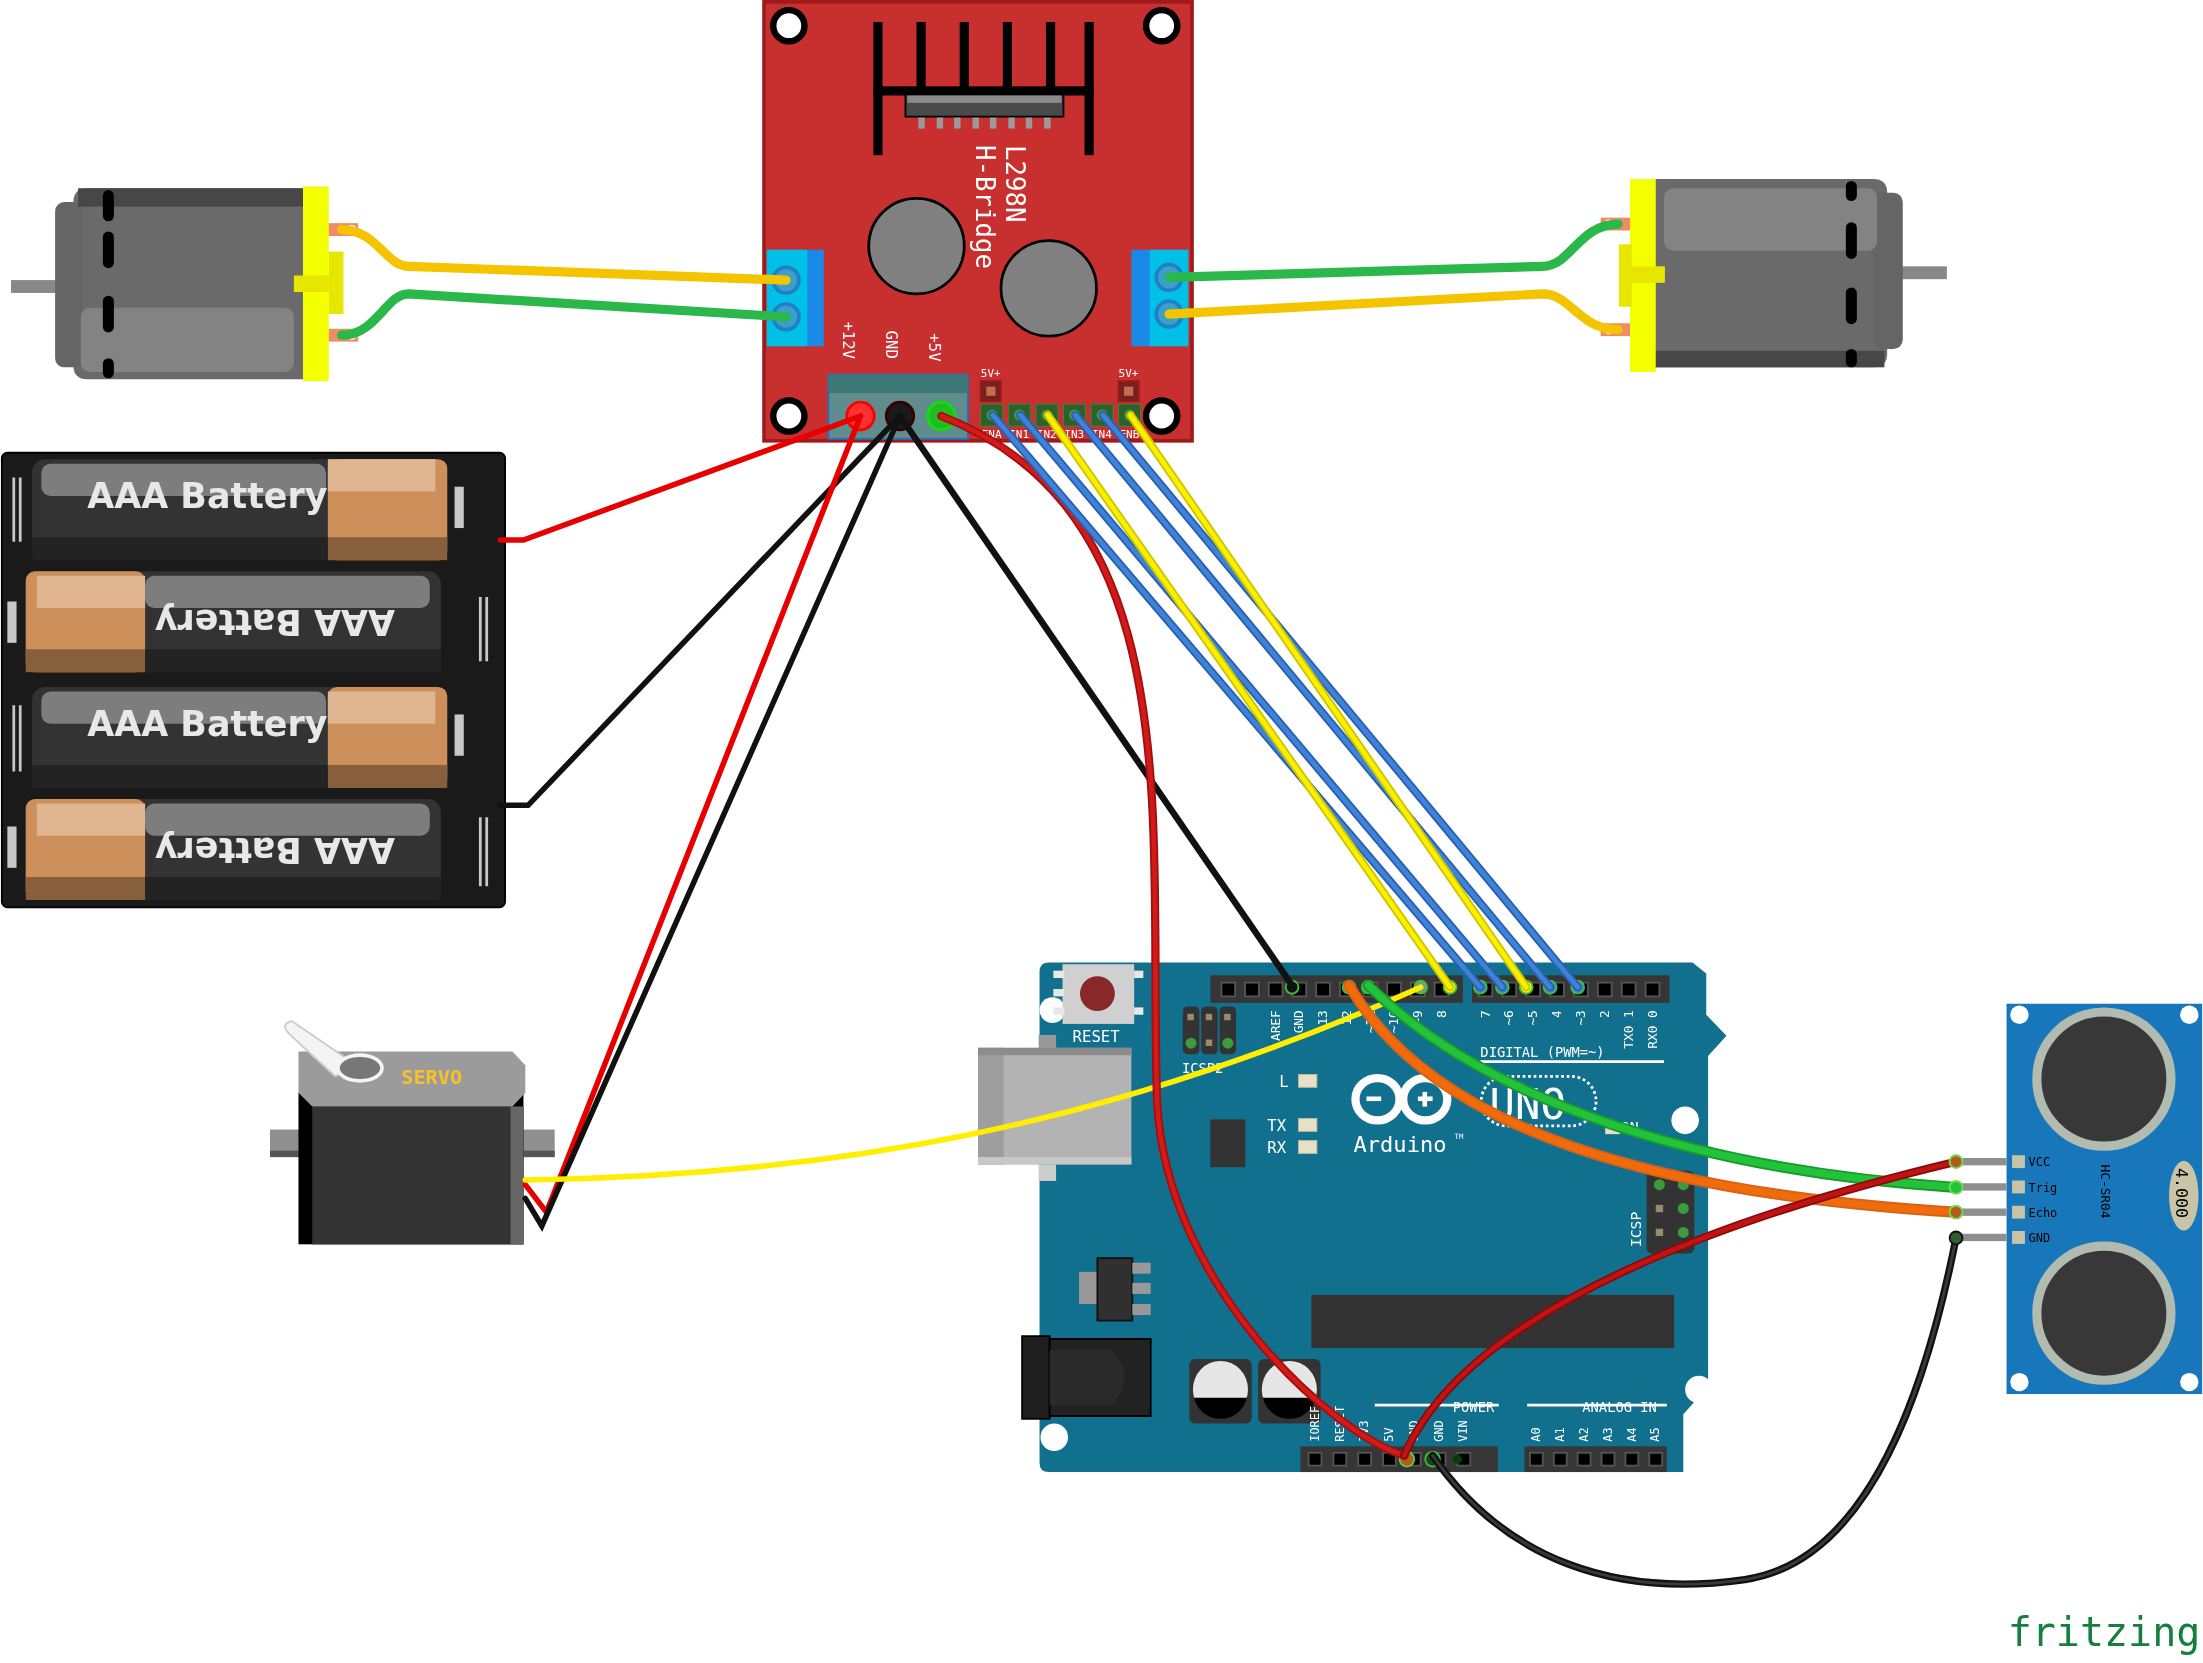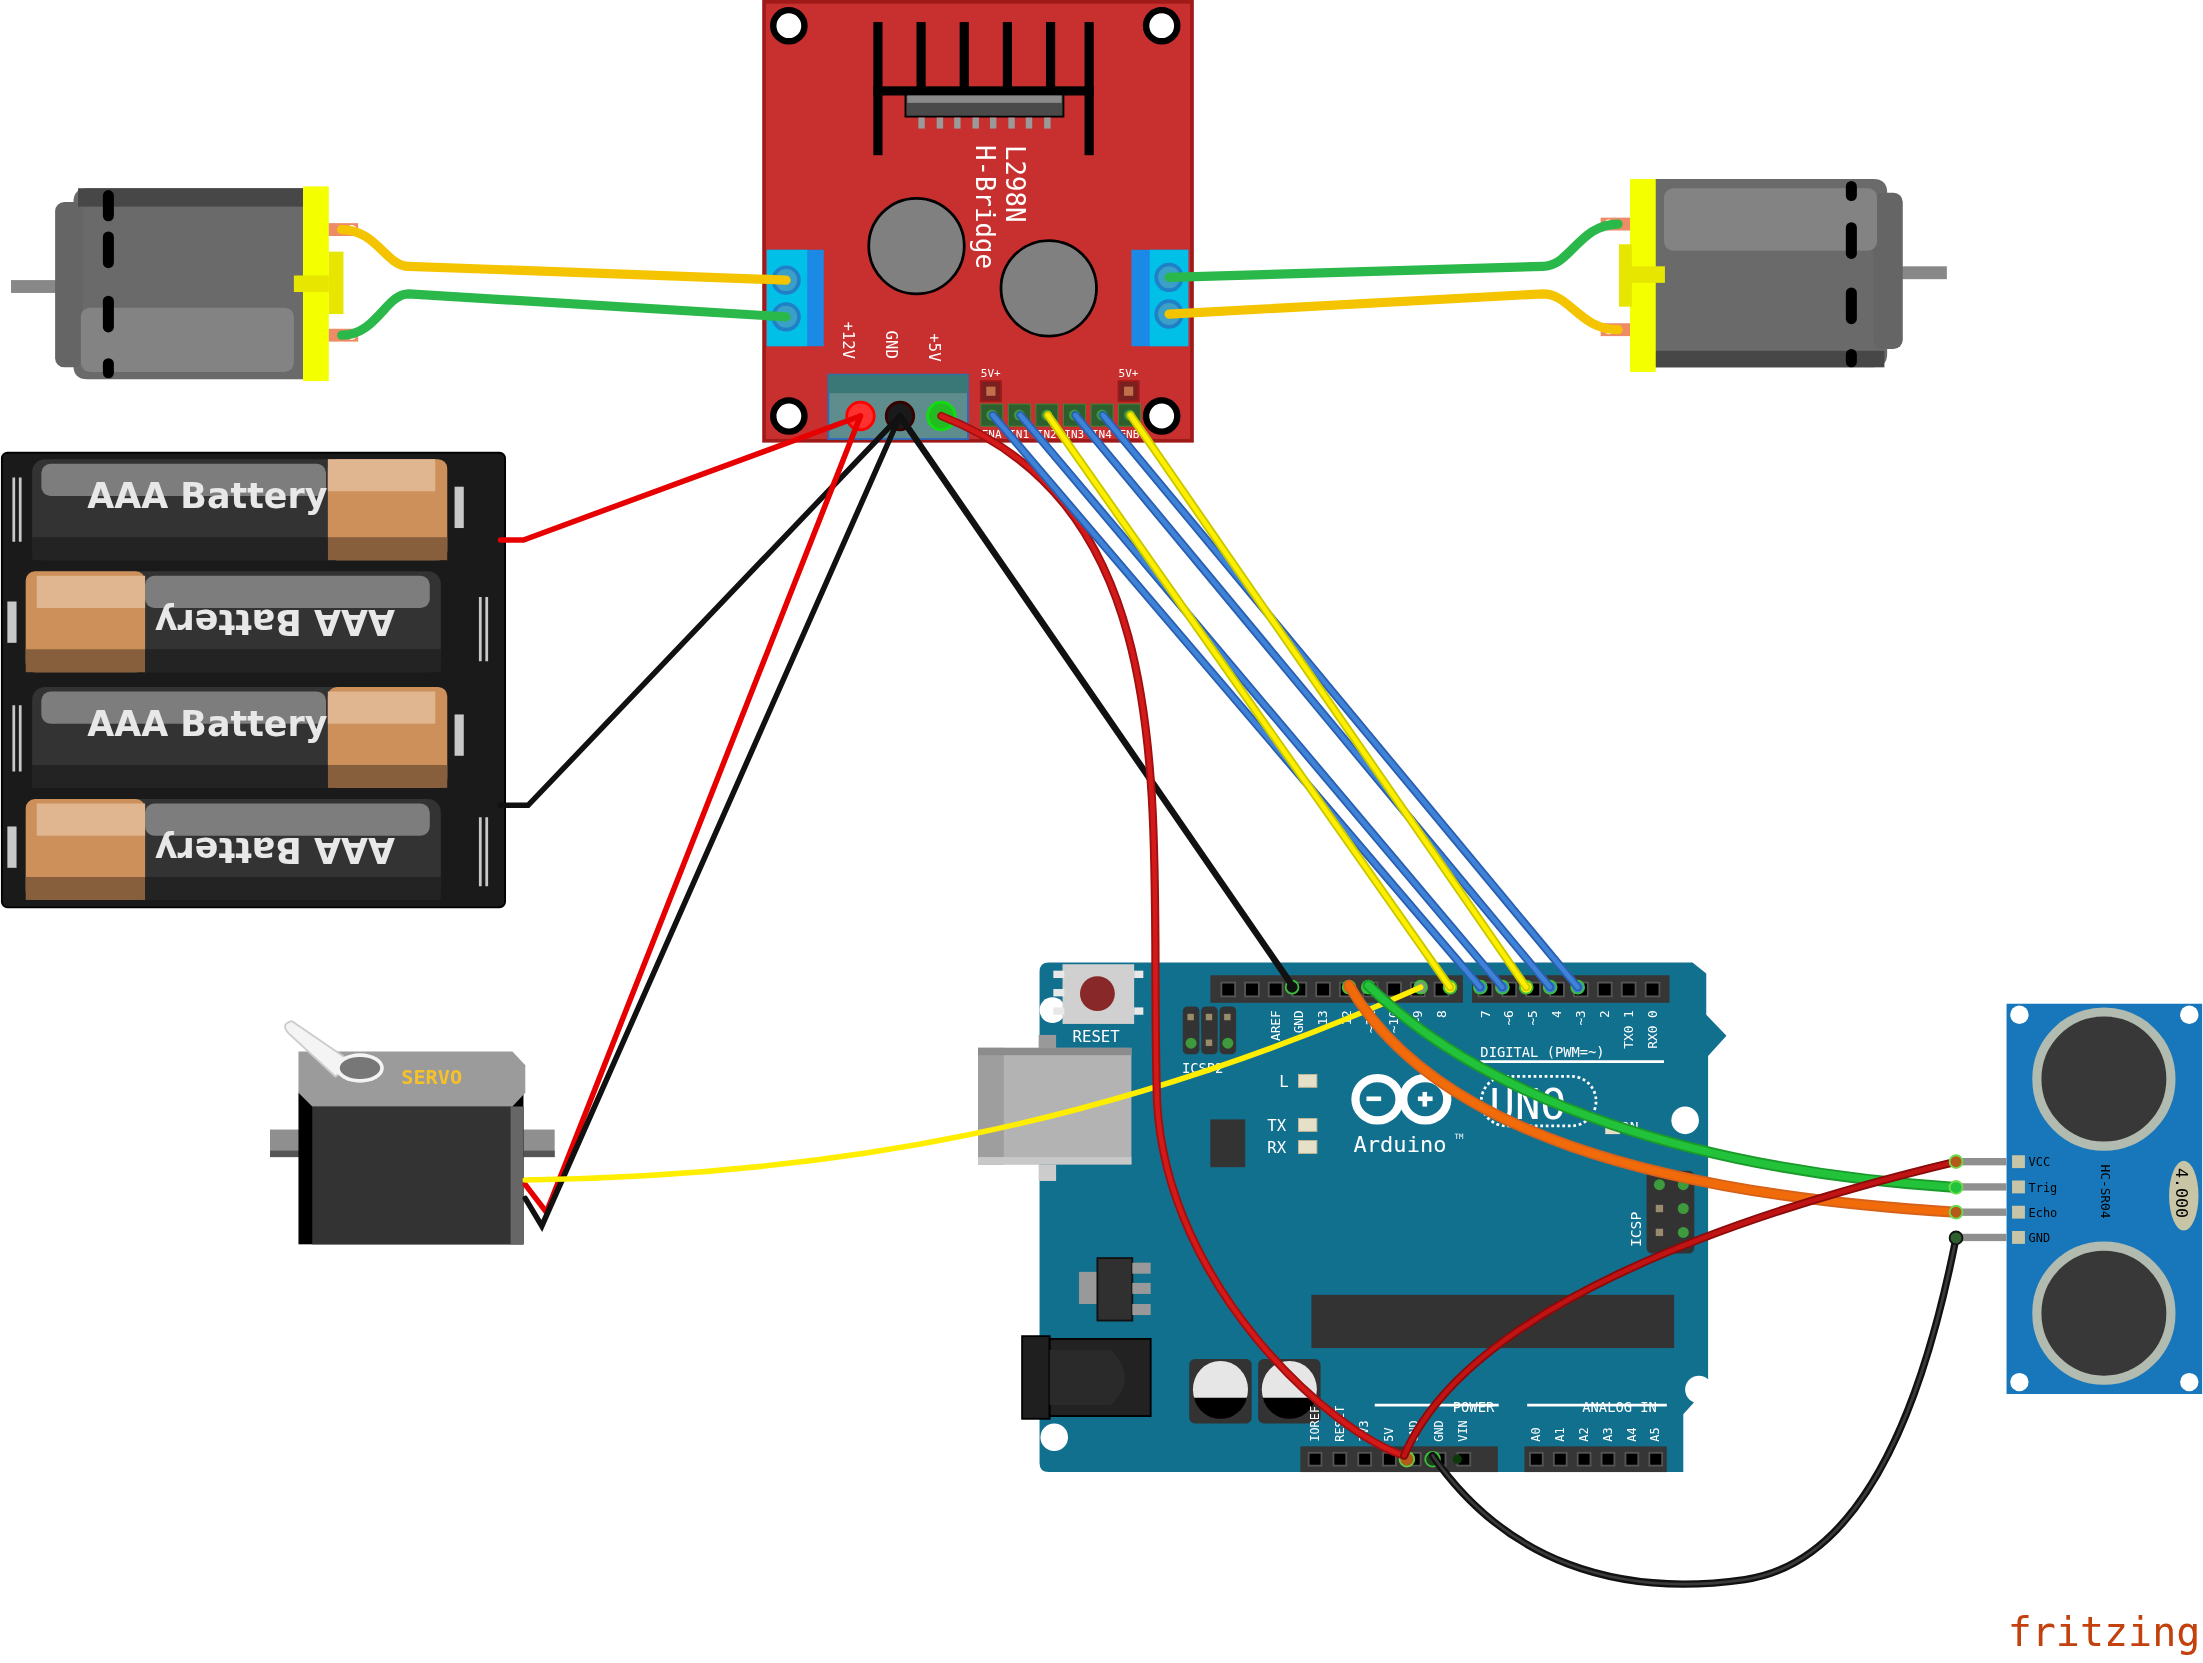--- a/index.html
+++ b/index.html
@@ -1,21 +1,21 @@
 <!DOCTYPE html>
 <html style="font-size:14.7px"><head>
 <meta charset="utf-8">
 <style>
   html, body { margin: 0; padding: 0; background: #ffffff; }
   body { width: 2204px; height: 1664px; position: relative; overflow: hidden; font-family: "DejaVu Sans Mono", monospace; }
   #stage { position: absolute; left: 0; top: 0; width: 2204px; height: 1664px; }
   .lbl { font-family: "DejaVu Sans Mono", monospace; fill: #ffffff; }
   .batt { font-family: "DejaVu Sans", sans-serif; font-weight: bold; fill: #e8e8e8; font-size: 38px; }
   .servo-lbl { font-family: "DejaVu Sans Mono", monospace; font-weight: bold; fill: #f7c12a; font-size: 22px; }
-  .fritz { position: absolute; right: 3.7px; bottom: 9.2px; font-family: "DejaVu Sans Mono", monospace; font-size: 40px; color: #c2410c; }
+  .fritz { position: absolute; right: 3.7px; bottom: 9.2px; font-family: "DejaVu Sans Mono", monospace; font-size: 40px; color: #15803d; }
 </style>
 </head>
 <body>
 
 <svg id="stage" viewBox="0 0 2400 1812" xmlns="http://www.w3.org/2000/svg">
 
   <g>
     <rect x="12" y="305" width="50" height="14" fill="#888"></rect>
     <path d="M80 220 Q80 205 95 205 L330 205 L330 413 L95 413 Q80 413 80 398 Z" fill="#6a6a6a"></path>
     <rect x="60" y="220" width="30" height="180" rx="10" fill="#656565"></rect>

